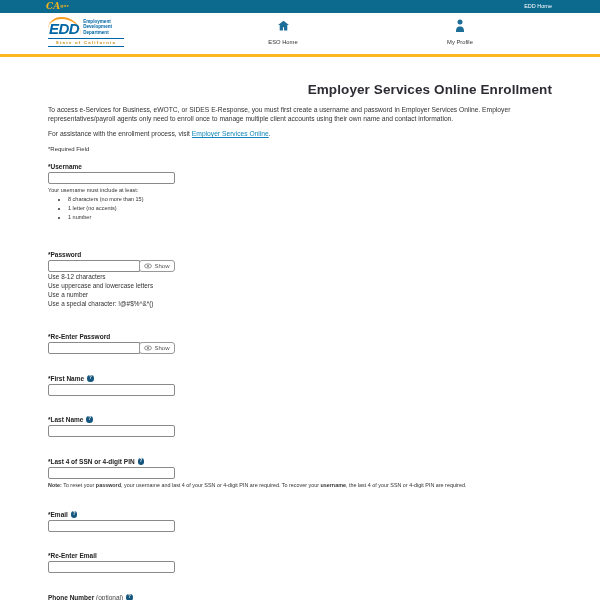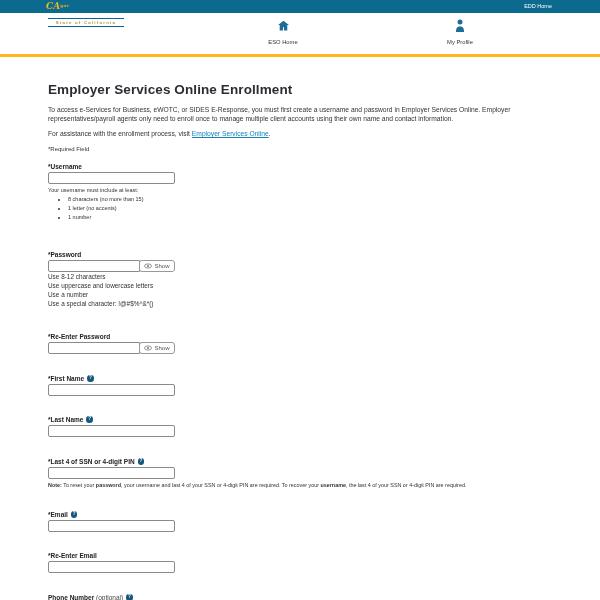--- a/index.html
+++ b/index.html
@@ -31,21 +31,21 @@
   .hdr-nav-item { position:absolute; top:5px; width:80px; text-align:center;
     text-decoration:none; color:#333; cursor:pointer; }
   .hdr-nav-item.home { left:243px; }
   .hdr-nav-item.profile { left:420px; }
   .hdr-nav-item .icon { display:block; height:14px; }
   .hdr-nav-item .lbl { display:block; margin-top:7px; font-size:5.8px; color:#333; }
 
   
   .content { padding:0 48px; }
   h1 { margin-top:25px; font-size:13.5px; font-weight:600; color:#2c2c34;
-    letter-spacing:0.1px; }
+    letter-spacing:0.1px;text-align:right; }
   .intro { margin-top:8px; font-size:6.7px; line-height:9px; color:#333; width:504px; }
   .assist { margin-top:7px; font-size:6.7px; color:#333; }
   .assist a { color:#0f85b8; text-decoration:underline; cursor:pointer; }
   .required-note { margin-top:9px; font-size:6px; color:#333; }
 
   .fg { }
   .fg label { display:block; font-size:6.5px; font-weight:bold; color:#222; }
   .label-row { display:flex; align-items:center; gap:3px; }
   .opt { font-weight:normal; color:#444; }
   .help-icon { display:inline-block; width:6.5px; height:6.5px; border-radius:50%;
@@ -84,20 +84,28 @@
 
 <div>
 
   <div class="utility-bar">
     <div class="ca-logo"><span>CA</span><span class="gov">gov</span></div>
     <a class="utility-link" href="#">EDD Home</a>
   </div>
 
   <div class="main-header">
     <div class="edd-logo">
+      <div class="edd-logo-top">
+        <span class="edd-word">EDD</span>
+        <span class="edd-dept">
+          <div>Employment</div>
+          <div>Development</div>
+          <div>Department</div>
+        </span>
+      </div>
       <div class="edd-state">State of California</div>
     </div>
 
     <a class="hdr-nav-item home" href="#">
       <span class="icon">
         <svg width="13" height="13" viewBox="0 0 24 24">
             <path d="M12 3 L2 11 h3 v10 h6 v-6 h2 v6 h6 V11 h3 Z" fill="#1d6d99"></path>
           </svg>
       </span>
       <span class="lbl">ESO Home</span>

